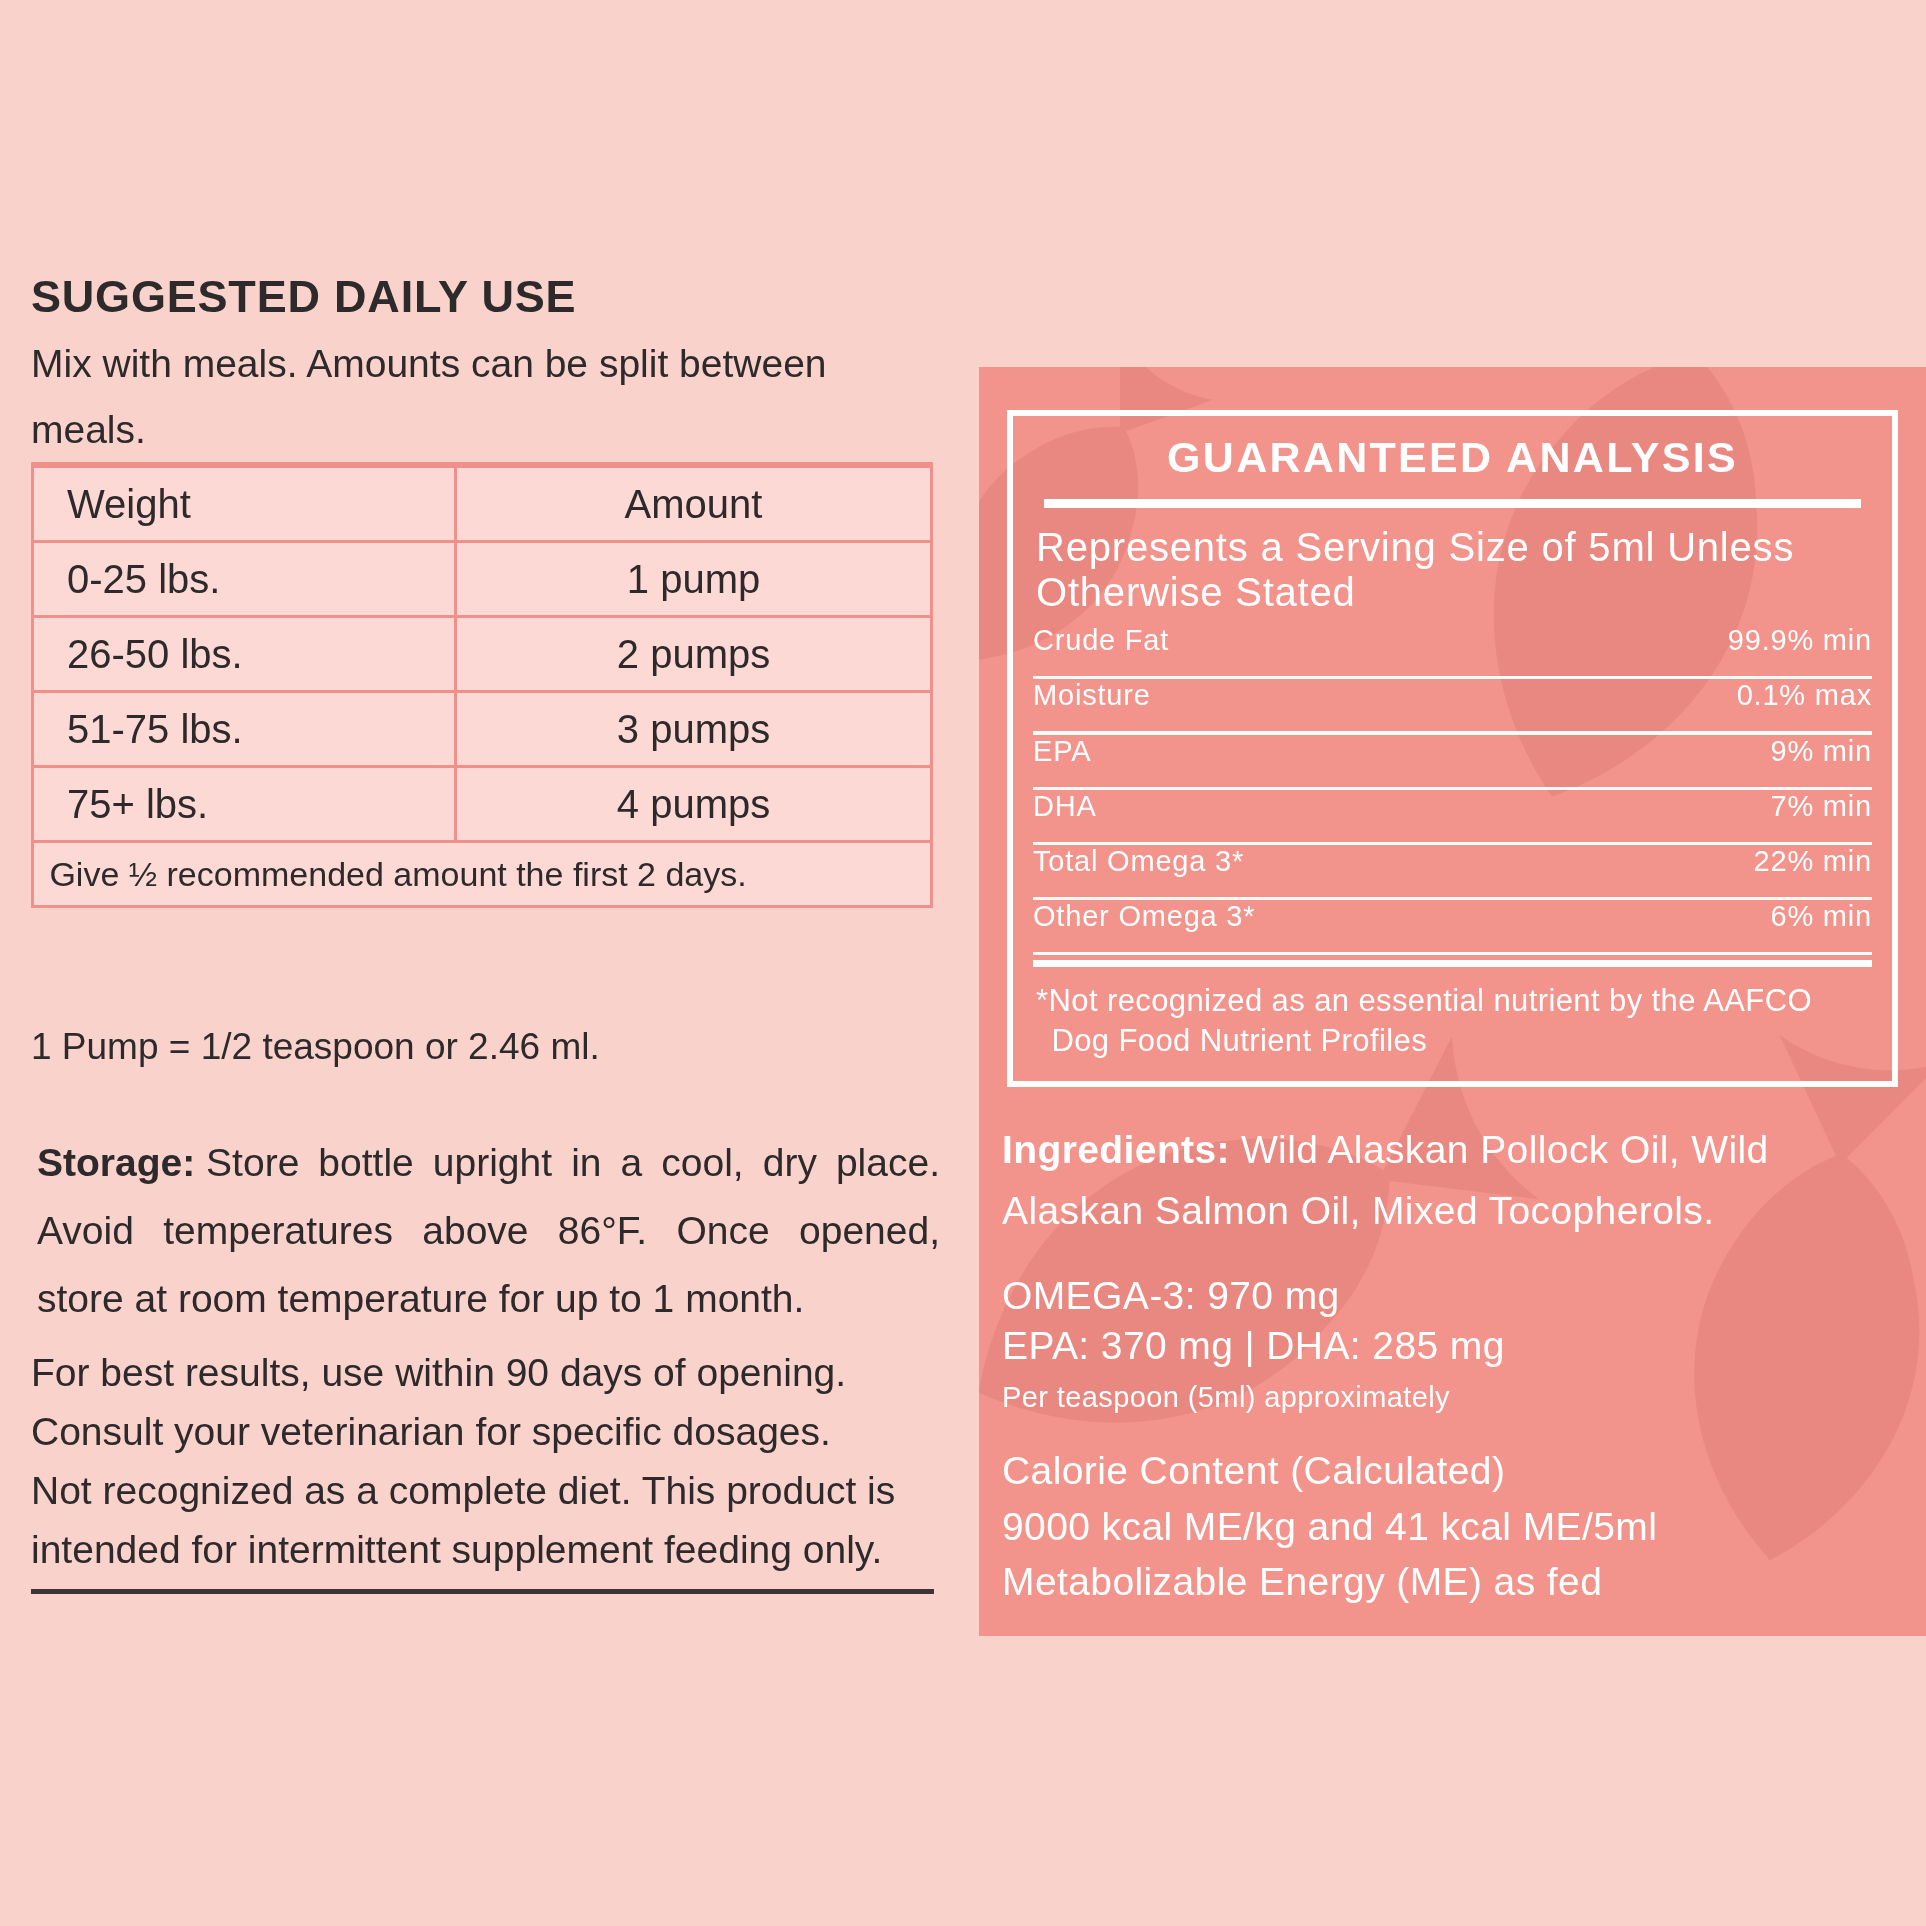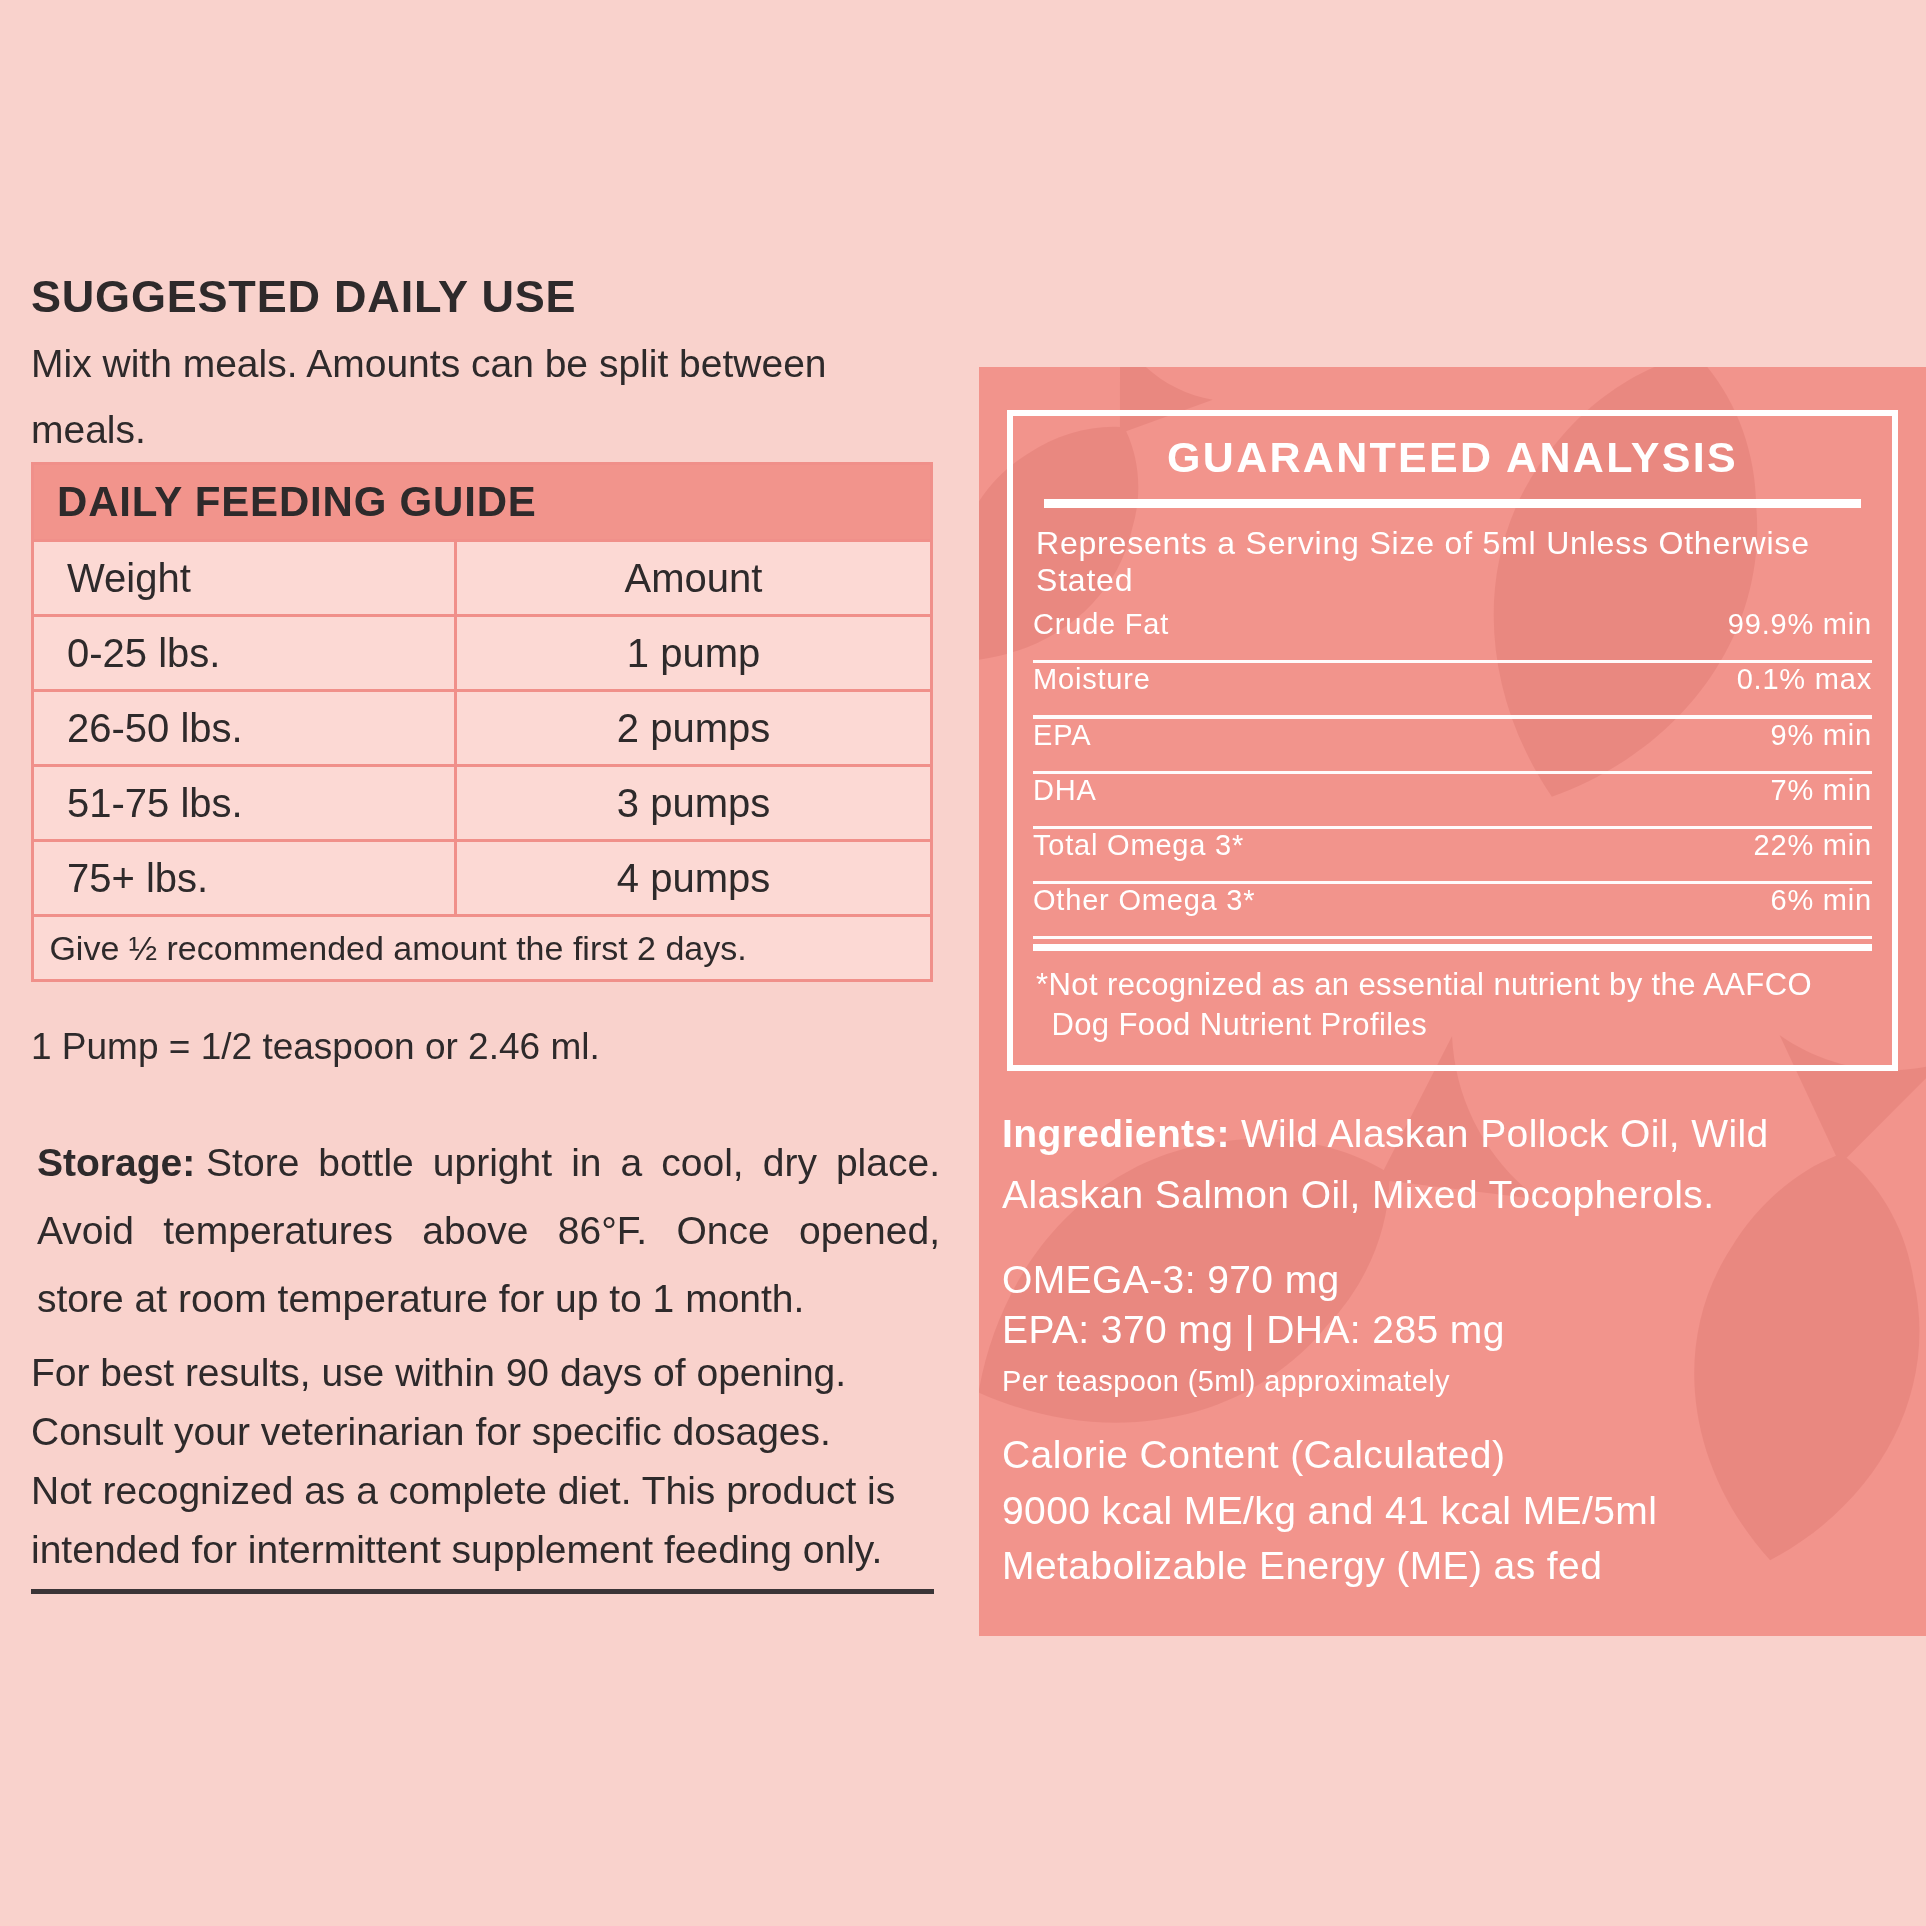--- a/index.html
+++ b/index.html
@@ -72,21 +72,21 @@
   .panel-content{position:relative;z-index:1;}
 
   .ga-box{
     margin:43px 28px 0 28px;border:6.2px solid #ffffff;
   }
   .ga-title{
     margin-top:17px;text-align:center;
     font-size:43px;font-weight:bold;letter-spacing:2.3px;
   }
   .ga-title-rule{height:9.2px;background:#ffffff;margin:17px 31px 0 31px;}
-  .ga-serving{font-size:32px;letter-spacing:0.8px;margin:17px 23px 8px 23px;}
+  .ga-serving{font-size:40px;letter-spacing:0.8px;margin:17px 23px 8px 23px;}
   .ga-rows{margin:9.2px 20px 0 20px;}
   .ga-row{
     display:flex;justify-content:space-between;
     height:52px;font-size:29px;letter-spacing:0.8px;
   }
   .ga-sep{height:3.1px;background:rgba(255,255,255,.96);}
   .ga-thick-rule{height:7.7px;background:#ffffff;margin:4.6px 20px 0 20px;}
   .ga-footnote{
     font-size:31px;line-height:1.28;letter-spacing:0.4px;
     margin:14px 21.6px 20px 23px;padding-left:15.4px;text-indent:-15.4px;
@@ -104,21 +104,20 @@
 </style>
 </head>
 <body>
 
 <div class="canvas">
 
   <div class="usage-title">SUGGESTED DAILY USE</div>
   <div class="usage-intro">Mix with meals. Amounts can be split between meals.</div>
 
   <div class="fg-table">
-    <div class="fg-header">DAILY FEEDING GUIDE</div>
     <div class="fg-row">
       <div class="fg-cell-w">Weight</div>
       <div class="fg-cell-a">Amount</div>
     </div>
     <div class="fg-row">
       <div class="fg-cell-w">0-25 lbs.</div>
       <div class="fg-cell-a">1 pump</div>
     </div>
     <div class="fg-row">
       <div class="fg-cell-w">26-50 lbs.</div>

